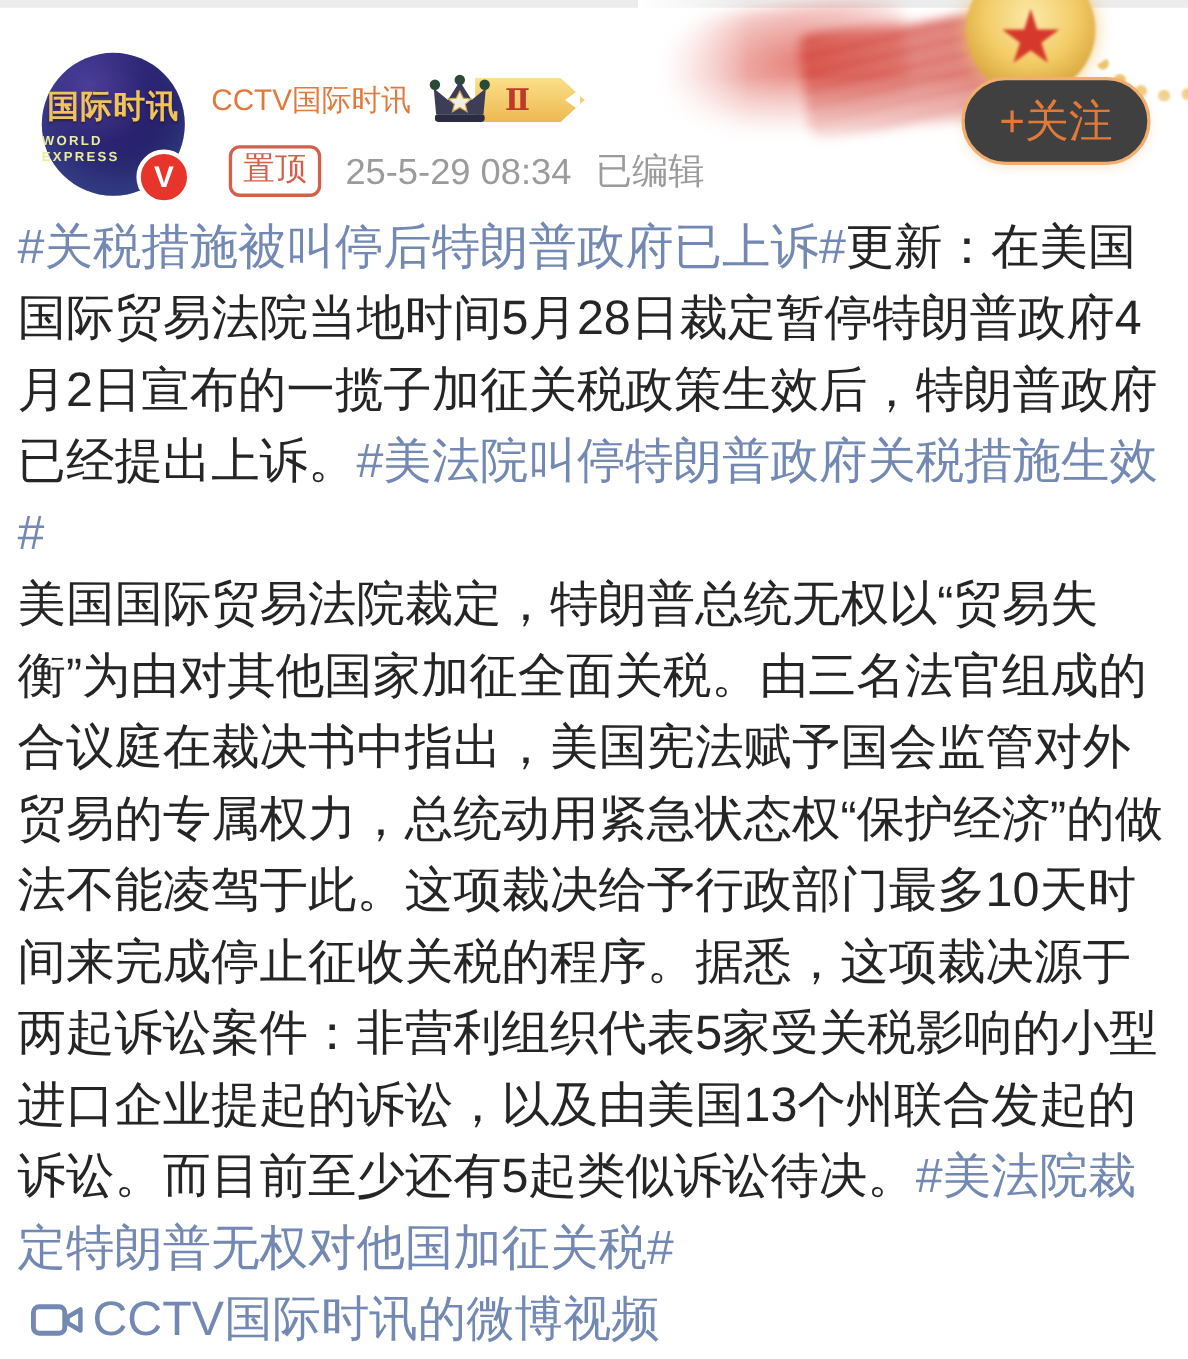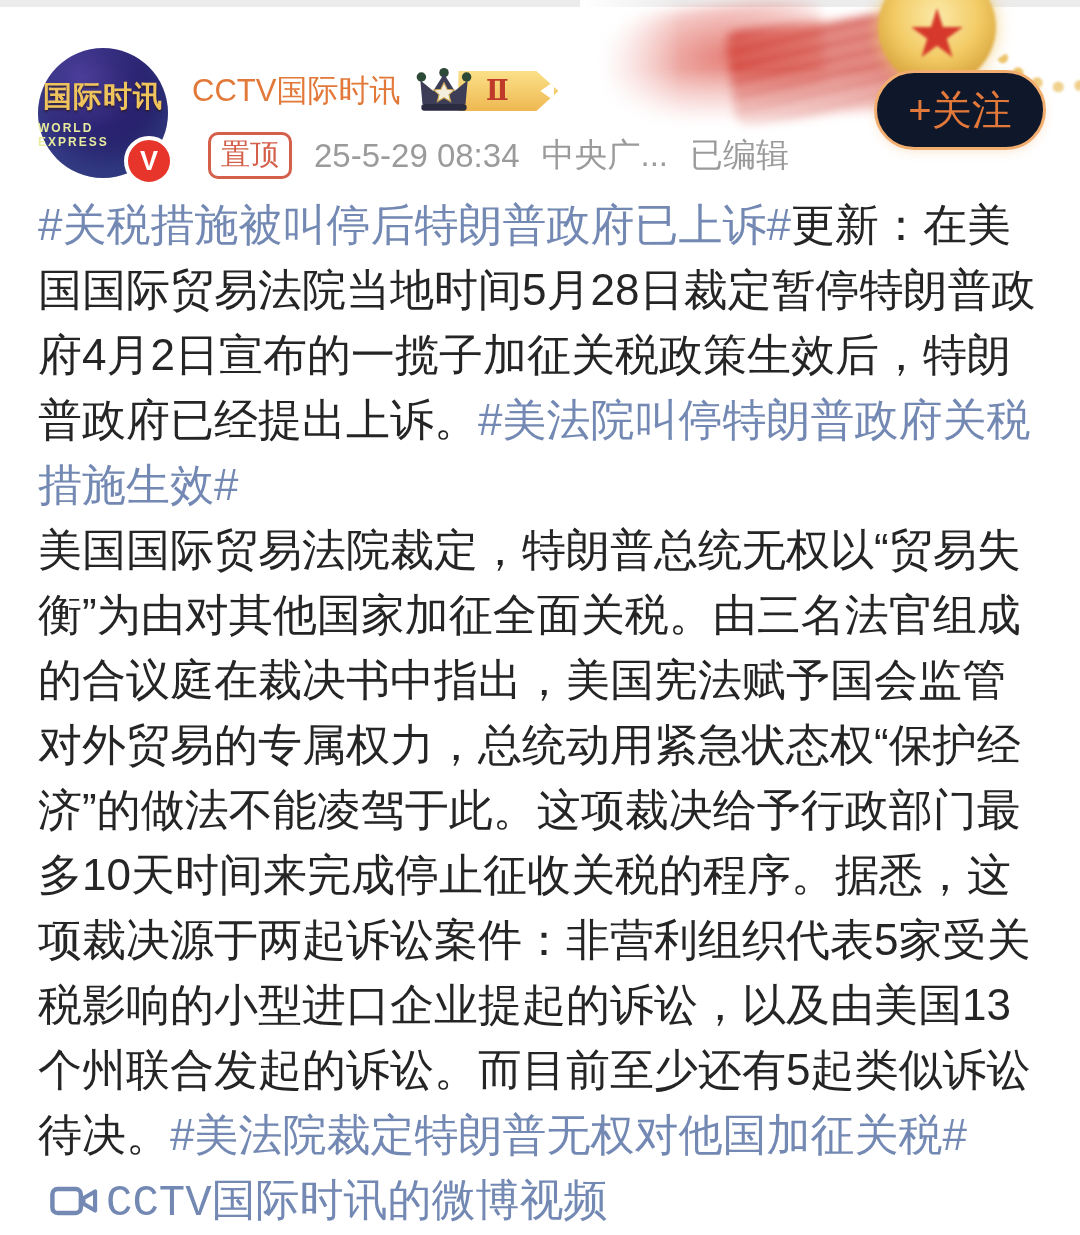--- a/index.html
+++ b/index.html
@@ -45,47 +45,47 @@
   .avatar-inner{position:absolute;inset:0;display:flex;flex-direction:column;align-items:center;justify-content:center;gap:4px;}
   .avatar-line1{color:var(--gold);font-size:29px;font-weight:800;letter-spacing:1px;
     text-shadow:0 2px 2px rgba(40,20,0,.55);}
   .avatar-line2{color:#e8ec9d;font-size:12px;font-weight:700;letter-spacing:2px;}
   .v-badge{position:absolute;right:-6px;bottom:-8px;width:50px;height:50px;border-radius:50%;
     background:var(--verified-red);border:4px solid #fff;color:#fff;font-size:27px;font-weight:800;
     display:flex;align-items:center;justify-content:center;}
 
   .author-block{position:absolute;left:192px;top:44px;}
   .name-row{display:flex;align-items:center;gap:12px;height:58px;}
-  .author-name{font-size:31px;font-weight:500;color:var(--accent-orange);cursor:pointer;}
+  .author-name{font-size:27px;font-weight:500;color:var(--accent-orange);cursor:pointer;}
   .vip-badge{display:flex;align-items:center;position:relative;margin-left:4px;}
   .crown{position:relative;z-index:2;width:56px;height:48px;}
   .ribbon{position:relative;z-index:1;margin-left:-14px;width:100px;height:40px;
     background:linear-gradient(180deg,#fbe088 0%,#eeb851 100%);
     clip-path:polygon(0 0,78% 0,100% 50%,78% 100%,0 100%);
     display:flex;align-items:center;justify-content:center;padding-right:22px;
     color:#bf3a2b;font-weight:800;font-size:27px;font-family:"Liberation Serif","DejaVu Serif",serif;}
   .ribbon-notch{position:absolute;right:4px;top:10px;width:14px;height:20px;background:#fff;
     clip-path:polygon(0 50%,100% 0,100% 100%);}
 
   .meta-row{margin-top:12px;display:flex;align-items:center;gap:22px;
     color:var(--meta-gray);font-size:33px;padding-left:16px;}
   .pinned-badge{color:var(--pinned-red);border:3px solid currentColor;border-radius:10px;
     font-size:29px;line-height:1;padding:5px 10px 7px;font-weight:500;}
 
   .follow-btn{position:absolute;right:34px;top:52px;width:172px;height:80px;border-radius:40px;
-    background:#0f172a;border:3px solid #f2ae6e;color:var(--accent-orange);font-size:40px;
+    background:#404040;border:3px solid #f2ae6e;color:var(--accent-orange);font-size:40px;
     display:flex;align-items:center;justify-content:center;cursor:pointer;
     box-shadow:0 3px 10px rgba(230,150,60,.18);font-family:inherit;}
 
   
-  .content{position:absolute;top:192px;left:0;right:0;padding:0 38px;
+  .content{position:absolute;top:192px;left:0;right:0;padding:0 16px;
     font-size:44px;line-height:65px;color:var(--text-black);word-break:break-all;}
   .hashtag{color:var(--link-blue);cursor:pointer;}
   .plain{color:var(--text-black);}
-  .video-link{color:var(--link-blue);cursor:pointer;white-space:nowrap;font-family:Liberation Mono, monospace;}
+  .video-link{color:var(--link-blue);cursor:pointer;white-space:nowrap;}
   .vicon{width:48px;height:36px;vertical-align:-4px;margin:0 8px 0 12px;}
 </style>
 </head>
 <body>
 
 <div class="post-card">
   <div class="top-strip"></div>
 
   <div class="decor">
     <div class="decor-flag"></div>
@@ -120,21 +120,20 @@
           </svg>
           <span class="ribbon">
             <span>Ⅱ</span>
             <span class="ribbon-notch"></span>
           </span>
         </span>
       </div>
       <div class="meta-row">
         <span class="pinned-badge">置顶</span>
         <span>25-5-29 08:34</span>
-        <span>中央广...</span>
         <span>已编辑</span>
       </div>
     </div>
 
     <button class="follow-btn">+关注</button>
   </div>
 
   <div class="content"><span class="hashtag">#关税措施被叫停后特朗普政府已上诉#</span><span class="plain">更新：在美国国际贸易法院当地时间5月28日裁定暂停特朗普政府4月2日宣布的一揽子加征关税政策生效后，特朗普政府已经提出上诉。</span><span class="hashtag">#美法院叫停特朗普政府关税措施生效#</span><br><span class="plain">美国国际贸易法院裁定，特朗普总统无权以“贸易失衡”为由对其他国家加征全面关税。由三名法官组成的合议庭在裁决书中指出，美国宪法赋予国会监管对外贸易的专属权力，总统动用紧急状态权“保护经济”的做法不能凌驾于此。这项裁决给予行政部门最多10天时间来完成停止征收关税的程序。据悉，这项裁决源于两起诉讼案件：非营利组织代表5家受关税影响的小型进口企业提起的诉讼，以及由美国13个州联合发起的诉讼。而目前至少还有5起类似诉讼待决。</span><span class="hashtag">#美法院裁定特朗普无权对他国加征关税#</span><span class="video-link"><svg class="vicon" viewBox="0 0 28 20">
           <rect x="1.4" y="3" width="16.6" height="14" rx="3" fill="none" stroke="currentColor" stroke-width="2.6"></rect>
           <path d="M19.5 8.4 L26.3 4.4 V15.6 L19.5 11.6 Z" fill="none" stroke="currentColor" stroke-width="2.4" stroke-linejoin="round"></path>

